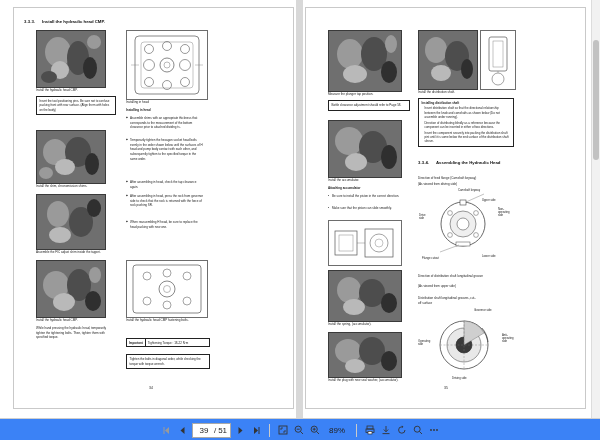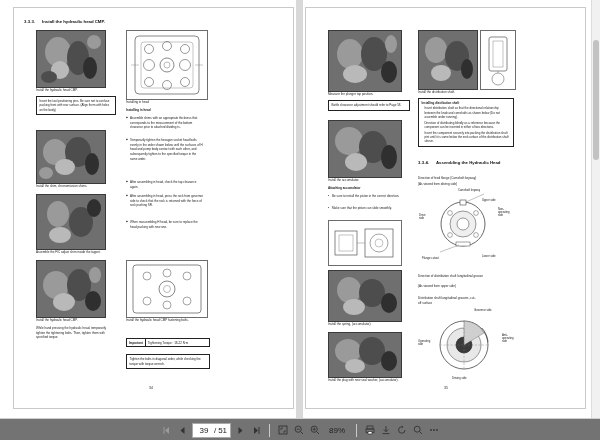--- a/index.html
+++ b/index.html
@@ -150,21 +150,21 @@
     position: absolute;
     font-size: 3.4px;
     color: #222;
   }
 
   
   .toolbar {
     position: absolute;
     left: 0; top: 418px;
     width: 600px; height: 22px;
-    background: #737373;
+    background: #3b82f6;
     border-top: 1px solid #cfcfcf;
     display: flex;
     align-items: center;
     justify-content: center;
     gap: 3px;
     font-size: 9px;
     color: #222;
   }
   .tb-btn {
     width: 13px; height: 14px;

